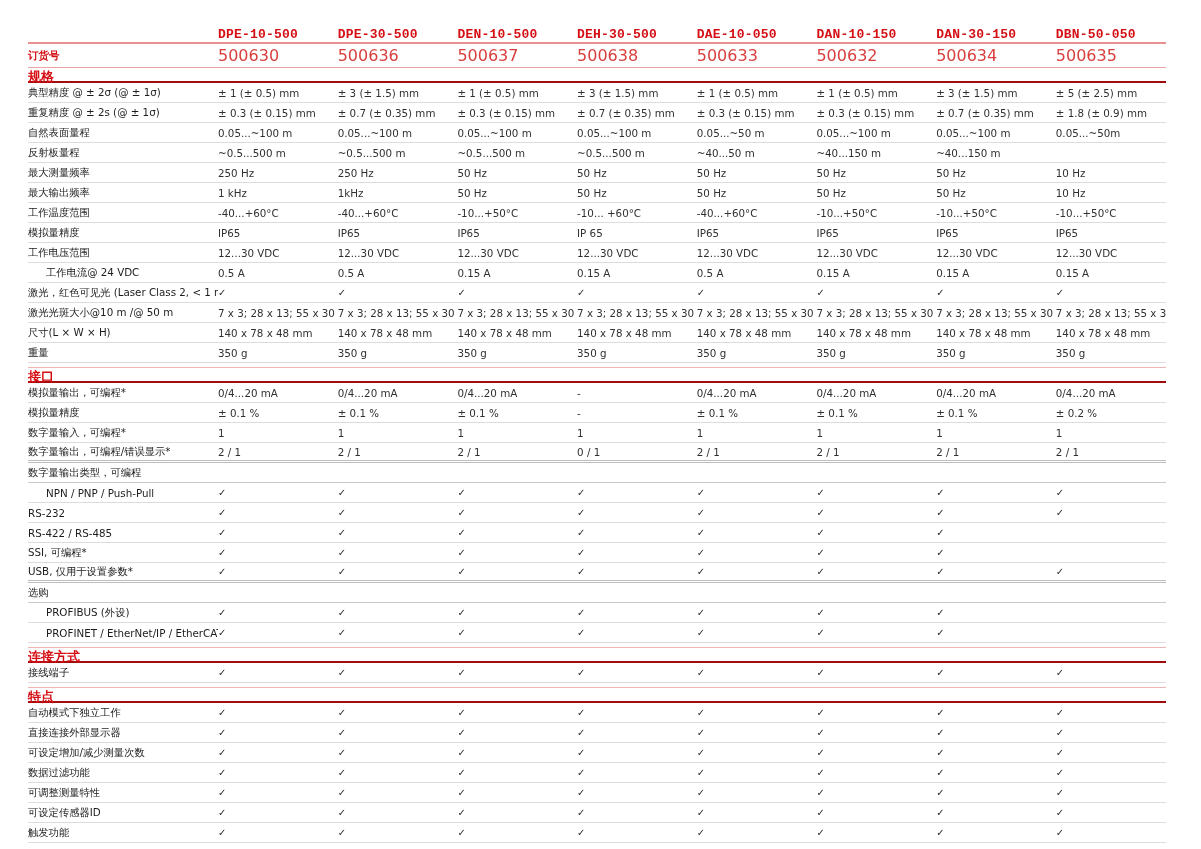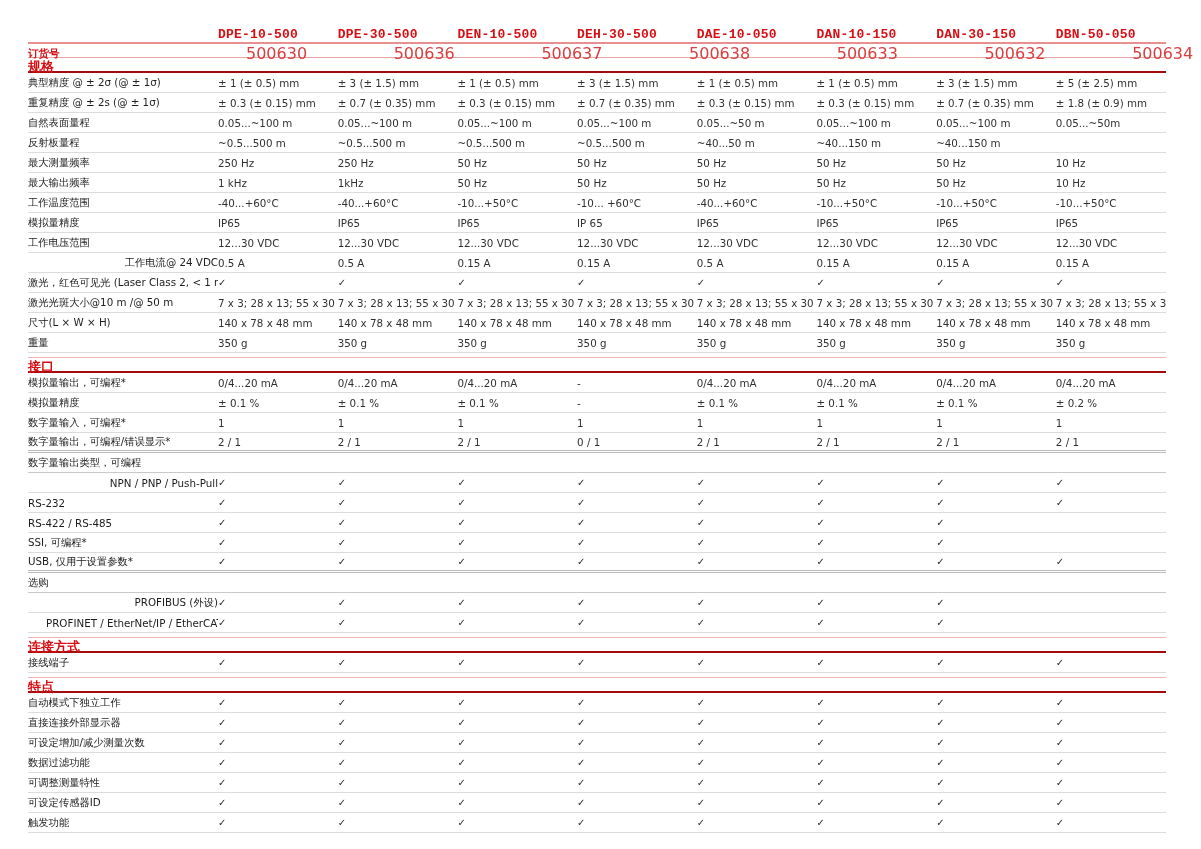--- a/index.html
+++ b/index.html
@@ -14,36 +14,36 @@
   .grid-row {
     display:grid;
     grid-template-columns:190px repeat(7,119.7px) 110px;
     align-items:center;
   }
 
   
   .model-row { height:18px; border-bottom:2px solid #e98f8f;font-family:Liberation Mono, monospace; }
   .model-name { color:#d50f14; font-weight:bold; font-size:13px; letter-spacing:.2px; }
 
-  .order-row { height:14px; border-bottom:1.5px solid #eca5a5;gap:28px; }
+  .order-row { height:24px; border-bottom:1.5px solid #eca5a5; }
   .order-label { color:#d50f14; font-weight:bold; font-size:10.5px; }
   .order-val { color:#d8403f; font-size:16px; }
 
   
   .sec-gap { margin-top:4px; border-top:1.5px solid #f0b4b4; }
   .sec-title-row { height:15px; border-bottom:2px solid #a30c0c; }
   .sec-title { color:#d50f14; font-weight:bold; font-size:13px; }
 
   
   .row { height:20px; border-bottom:1px solid #dcdcdc; }
   .row.strong { border-bottom:3px double #bdbdbd; }
   .row.subhead { border-bottom:1px solid #c9c9c9; }
   .cell { font-size:10.3px; color:#303030; white-space:nowrap; overflow:hidden; }
   .label { color:#1c1c1c; font-size:10.3px; white-space:nowrap; overflow:hidden; }
-  .label.indent { padding-left:18px;text-align:right; }
+  .label.indent { padding-left:18px; }
   .check { font-size:10px; color:#2b2b2b; }
 </style>
 </head>
 <body>
 
 <div class="page">
   <div id="spec-table">
       <div class="grid-row model-row">
         <div class="label"></div>
         <div class="model-name">DPE-10-500</div>

